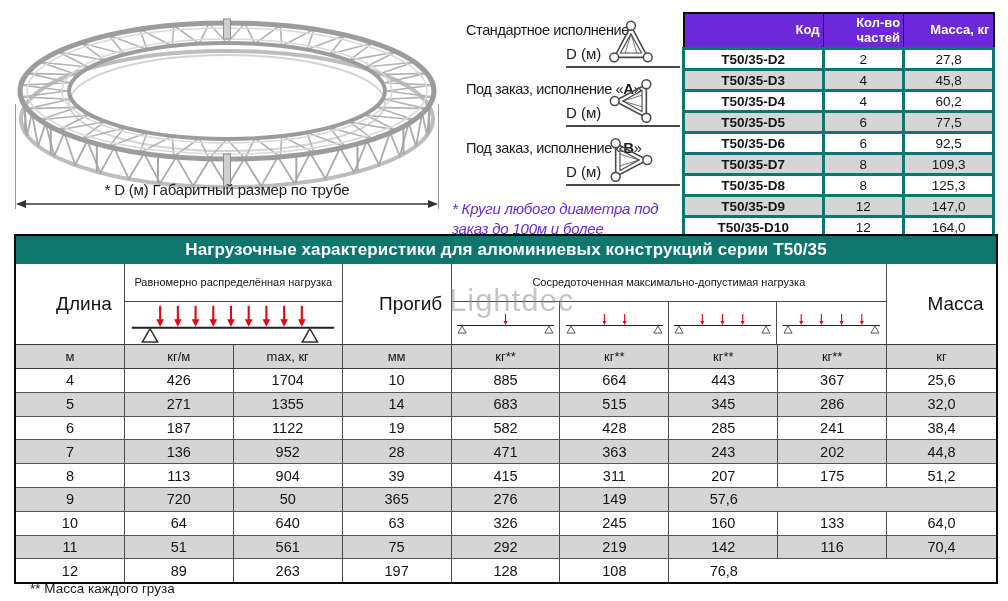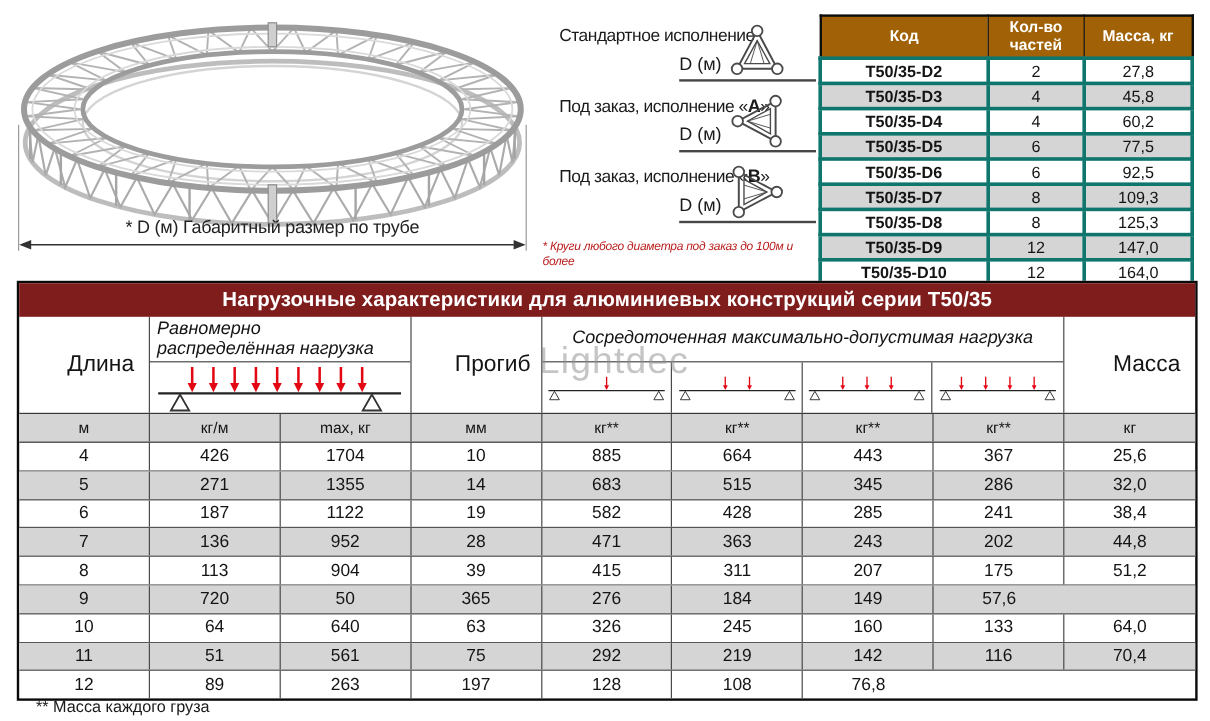--- a/index.html
+++ b/index.html
@@ -16,49 +16,49 @@
   .versions{position:absolute;left:452px;top:12px;width:228px;}
   .version-row{position:relative;height:56px;margin-bottom:3px;}
   .version-label{position:absolute;left:14px;top:9px;font-size:14.5px;
                  letter-spacing:-0.4px;white-space:nowrap;color:#1a1a1a;}
   .version-label b{font-size:15px;}
   .dim-strip{position:absolute;right:0;bottom:0;width:114px;display:flex;
              align-items:flex-end;gap:7px;border-bottom:2px solid #474747;
              padding-bottom:1px;}
   .dim-label{font-size:15px;padding-bottom:3px;color:#1a1a1a;}
   .truss-icon{width:46px;height:46px;flex:none;display:block;}
-  .versions-footnote{margin-top:13px;font-style:italic;font-size:10px;
-                     line-height:1.3;letter-spacing:-0.2px;color:#b91c1c;}
+  .versions-footnote{margin-top:13px;font-style:italic;font-size:15px;
+                     line-height:1.3;letter-spacing:-0.2px;color:#6d28d9;}
 
   
   .code-table{position:absolute;left:682px;top:12px;width:313px;
               border-collapse:collapse;border:2px solid #0d0d0d;}
-  .code-table th{background:#a16207;color:#fff;font-size:13px;font-weight:bold;
-                 padding:2px 3px;line-height:1.12;border:1px solid #111;text-align:center;}
+  .code-table th{background:#6d28d9;color:#fff;font-size:13px;font-weight:bold;
+                 padding:2px 3px;line-height:1.12;border:1px solid #111;text-align:right;}
   .code-table td{border:3px solid #0f766e;text-align:center;font-size:13.5px;
                  height:18px;padding:0 4px;}
   .code-table td:first-child{font-weight:bold;}
   .code-table tbody tr:nth-child(even) td{background:#d5d5d5;}
 
   
   .load-table{position:absolute;left:14px;top:234px;width:980px;
               border:2.5px solid #0a0a0a;background:#fff;}
-  .lt-title{background:#7f1d1d;color:#fff;font-weight:bold;font-size:17px;
+  .lt-title{background:#0f766e;color:#fff;font-weight:bold;font-size:17px;
             text-align:center;height:28px;line-height:28px;letter-spacing:0.1px;}
   .lt-header{display:grid;grid-template-columns:repeat(9,1fr);height:80px;
              border-bottom:1.5px solid #3a3a3a;}
   .hcell{display:flex;align-items:center;justify-content:center;font-size:19px;
          border-right:1.3px solid #4a4a4a;padding-left:28px;}
   .hcell.last{border-right:none;}
   .hgroup{display:flex;flex-direction:column;border-right:1.3px solid #4a4a4a;}
   .hgroup.span2{grid-column:span 2;}
   .hgroup.span4{grid-column:span 4;}
   .htext{height:37px;display:flex;align-items:center;justify-content:center;
-         text-align:left;font-size:15px;line-height:1.12;
-         border-bottom:1.3px solid #4a4a4a;padding:0 6px;font-style:italic;}
+         text-align:left;font-size:11px;line-height:1.12;
+         border-bottom:1.3px solid #4a4a4a;padding:0 6px;}
   .hdiagram-single{flex:1;display:flex;align-items:center;justify-content:center;}
   .hdiagrams{flex:1;display:grid;grid-template-columns:repeat(4,1fr);}
   .dcell{display:flex;align-items:center;justify-content:center;
          border-right:1.3px solid #4a4a4a;}
   .dcell:last-child{border-right:none;}
   .beam-wide{width:212px;height:42px;}
   .beam-narrow{width:101px;height:40px;}
   .lt-units{display:grid;grid-template-columns:repeat(9,1fr);background:#d5d5d5;
             border-bottom:1.5px solid #3a3a3a;height:23px;}
   .lt-units div{display:flex;align-items:center;justify-content:center;
@@ -395,21 +395,20 @@
       <div>207</div>
       <div>175</div>
       <div>51,2</div>
     </div>
       <div class="lt-row">
       <div>9</div>
       <div>720</div>
       <div>50</div>
       <div>365</div>
       <div>276</div>
-      <div>184</div>
       <div>149</div>
       <div>57,6</div>
     </div>
       <div class="lt-row">
       <div>10</div>
       <div>64</div>
       <div>640</div>
       <div>63</div>
       <div>326</div>
       <div>245</div>

